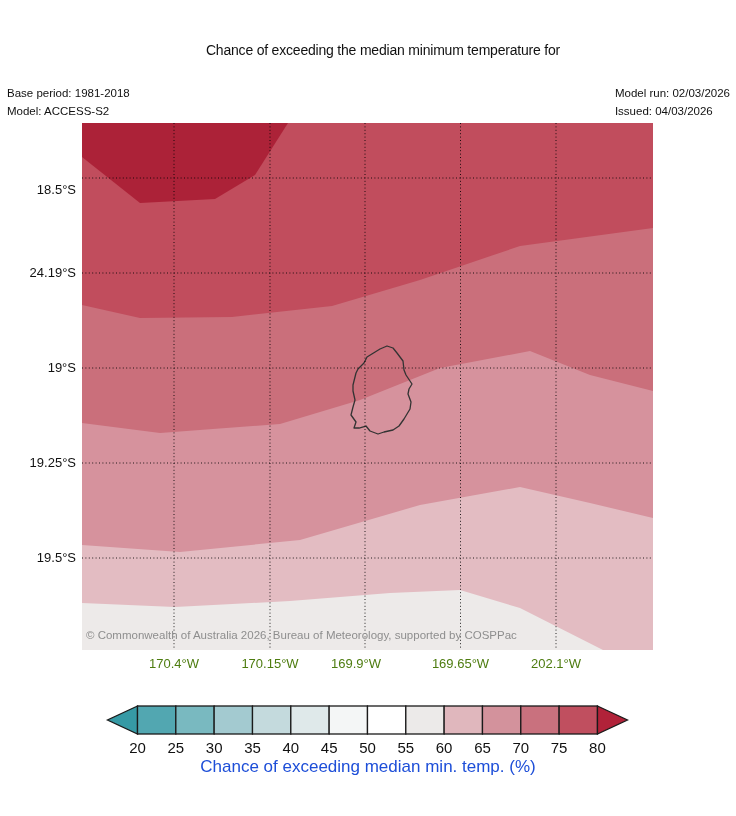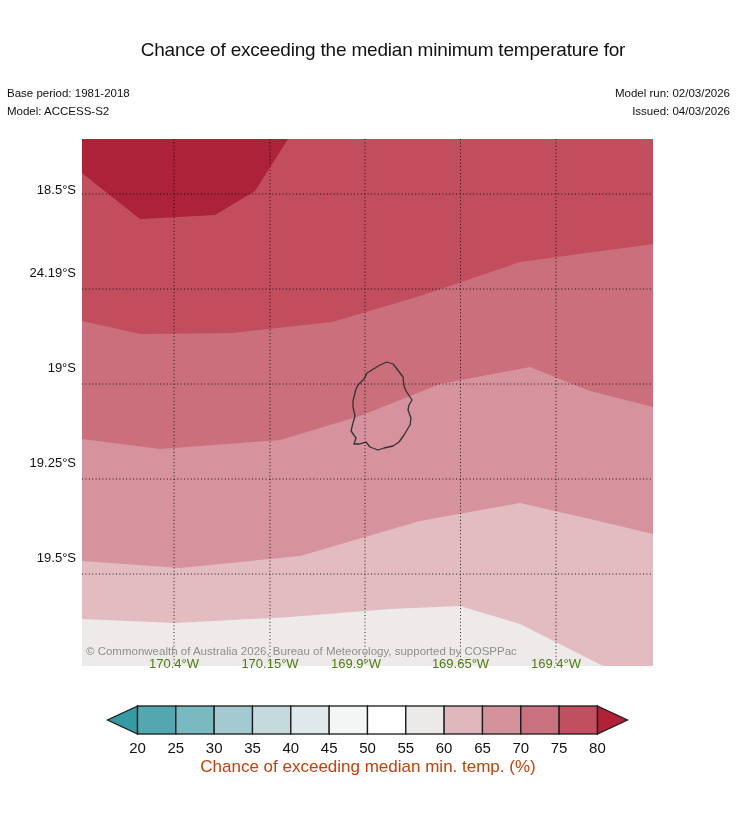--- a/index.html
+++ b/index.html
@@ -2,38 +2,38 @@
 <html><head>
 <meta charset="utf-8">
 <style>
   html,body{margin:0;padding:0;background:#ffffff;}
   body{
     width:736px;height:816px;position:relative;overflow:hidden;
     font-family:"Liberation Sans","DejaVu Sans",sans-serif;color:#111;
   }
   .title{
     position:absolute;left:30px;right:0;top:38px;text-align:center;
-    font-size:19px;line-height:24px;color:#111;letter-spacing:-0.2px;
+    font-size:14px;line-height:24px;color:#111;letter-spacing:-0.2px;
   }
   .meta{position:absolute;top:84px;font-size:11.5px;line-height:18px;color:#111;}
   .meta-left{left:7px;text-align:left;}
-  .meta-right{right:6px;text-align:right;}
-  .map-wrap{position:absolute;left:82px;top:139px;width:571px;height:527px;}
+  .meta-right{right:6px;}
+  .map-wrap{position:absolute;left:82px;top:123px;width:571px;height:527px;}
   .lat-label{
     position:absolute;width:70px;left:6px;text-align:right;
     font-size:13px;height:18px;line-height:18px;color:#111;
   }
   .lon-label{
     position:absolute;top:656px;transform:translateX(-50%);
     font-size:13px;color:#4d7c0f;white-space:nowrap;
   }
   .cbar-svg{position:absolute;left:0;top:700px;}
   .cbar-label{
     position:absolute;left:0;right:0;top:757px;text-align:center;
-    font-size:17px;color:#c2410c;
+    font-size:17px;color:#1d4ed8;
   }
   svg text{font-family:"Liberation Sans","DejaVu Sans",sans-serif;}
 </style>
 </head>
 <body>
 
 <div class="title">
   <div>Chance of exceeding the median minimum temperature for</div>
 </div>
 
@@ -80,21 +80,21 @@
     <div class="lat-label" style="top: 264px;">24.19°S</div>
     <div class="lat-label" style="top: 359px;">19°S</div>
     <div class="lat-label" style="top: 454px;">19.25°S</div>
     <div class="lat-label" style="top: 549px;">19.5°S</div>
   </div>
 <div id="lon-labels">
     <div class="lon-label" style="left: 174px;">170.4°W</div>
     <div class="lon-label" style="left: 270px;">170.15°W</div>
     <div class="lon-label" style="left: 356px;">169.9°W</div>
     <div class="lon-label" style="left: 460.5px;">169.65°W</div>
-    <div class="lon-label" style="left: 556px;">169.4°W</div>
+    <div class="lon-label" style="left: 556px;">202.1°W</div>
   </div>
 
 <svg class="cbar-svg" width="736" height="62" viewBox="0 0 736 62" id="cbar">
     <polygon points="137.5,6 107.5,20 137.5,34" fill="#369aa5" stroke="#1a1a1a" stroke-width="1.3"></polygon>
     <rect x="137.5" y="6" width="38.33" height="28" fill="#52a7b1" stroke="#1a1a1a" stroke-width="1.3"></rect>
     <rect x="175.82999999999998" y="6" width="38.33" height="28" fill="#79b9c0" stroke="#1a1a1a" stroke-width="1.3"></rect>
     <rect x="214.16" y="6" width="38.33" height="28" fill="#a3cad0" stroke="#1a1a1a" stroke-width="1.3"></rect>
     <rect x="252.49" y="6" width="38.33" height="28" fill="#c4dadd" stroke="#1a1a1a" stroke-width="1.3"></rect>
     <rect x="290.82" y="6" width="38.33" height="28" fill="#dfe9ea" stroke="#1a1a1a" stroke-width="1.3"></rect>
     <rect x="329.15" y="6" width="38.33" height="28" fill="#f4f6f6" stroke="#1a1a1a" stroke-width="1.3"></rect>

